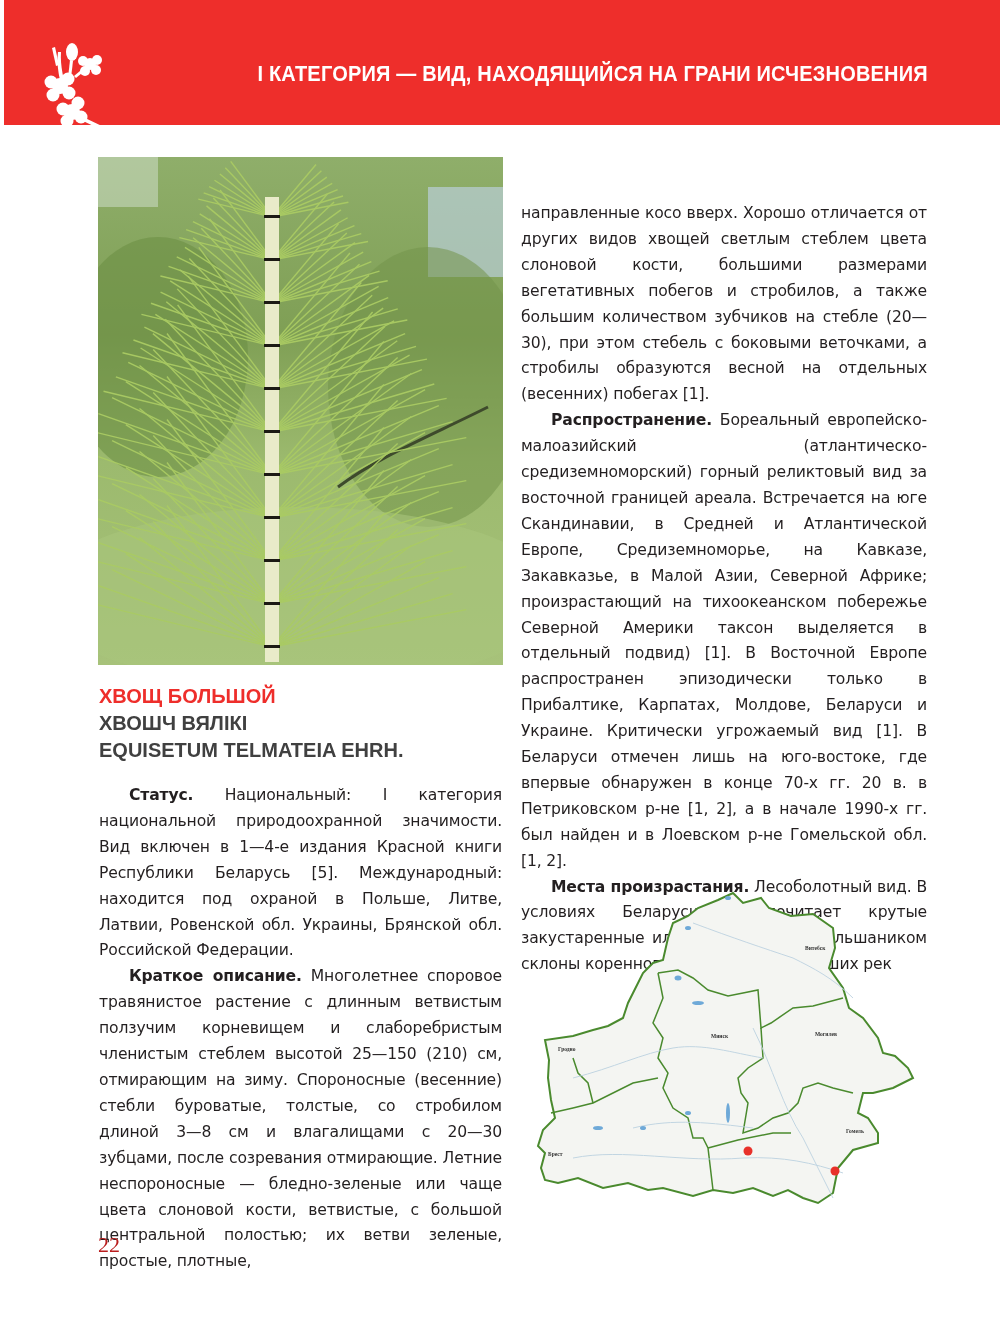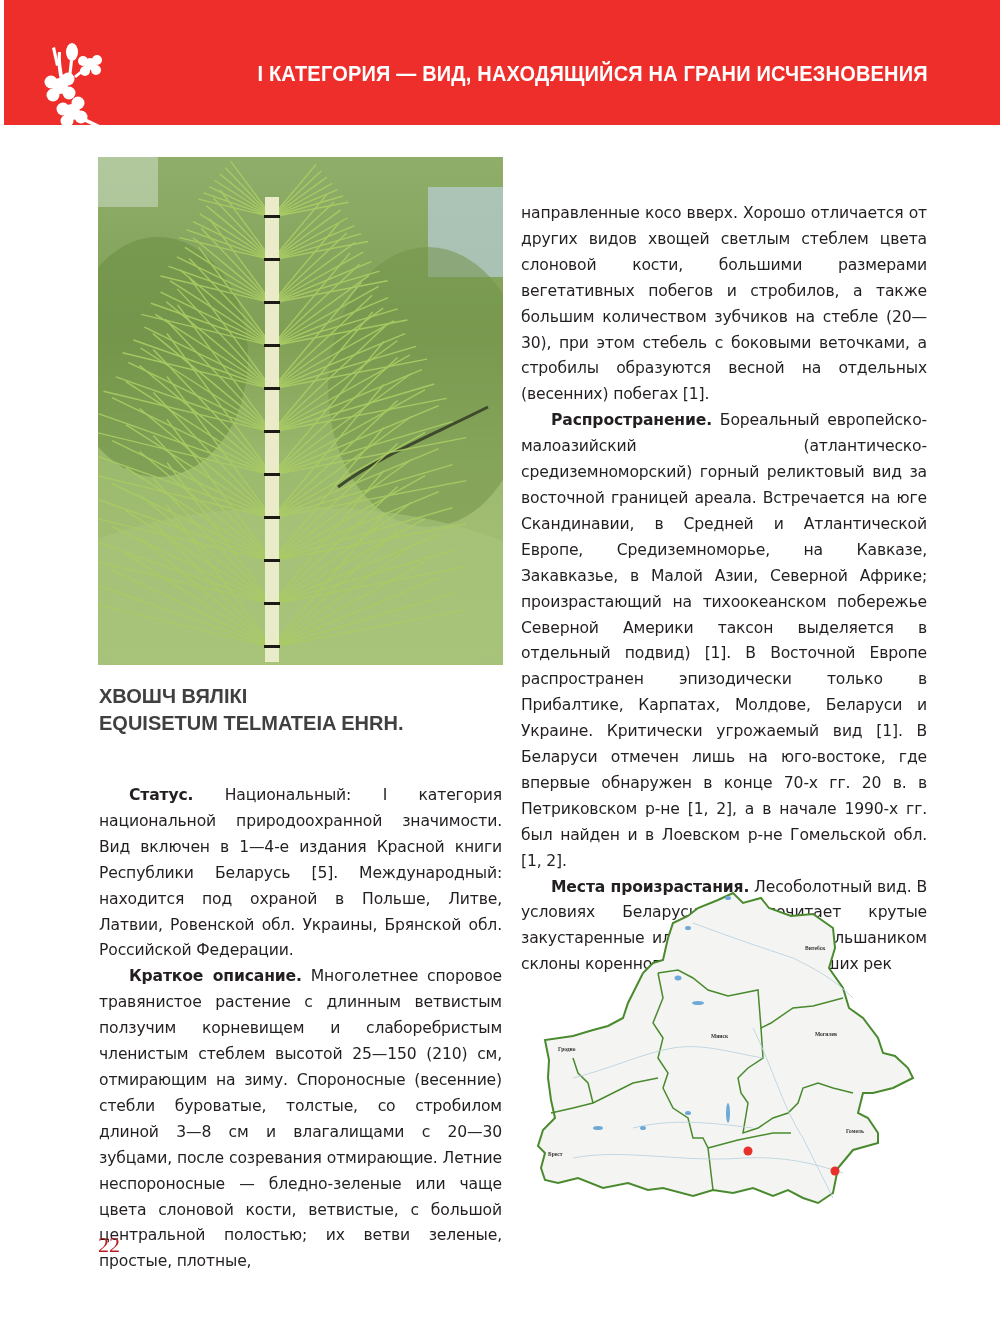--- a/index.html
+++ b/index.html
@@ -254,20 +254,21 @@
         <rect x="166" y="316" width="16" height="3"></rect>
         <rect x="166" y="359" width="16" height="3"></rect>
         <rect x="166" y="402" width="16" height="3"></rect>
         <rect x="166" y="445" width="16" height="3"></rect>
         <rect x="166" y="488" width="16" height="3"></rect>
       </g>
   </svg>
 </div>
 
 <div class="names">
+  <div class="ru">ХВОЩ БОЛЬШОЙ</div>
   <div class="by">ХВОШЧ ВЯЛІКІ</div>
   <div class="lat">EQUISETUM TELMATEIA EHRH.</div>
 </div>
 
 <div class="col left">
   <p><b>Статус.</b><span> Национальный: I категория национальной природоохранной значимости. Вид включен в 1—4-е издания Красной книги Республики Беларусь [5]. Международный: находится под охраной в Польше, Литве, Латвии, Ровенской обл. Украины, Брянской обл. Российской Федерации.</span></p>
   <p><b>Краткое описание.</b><span> Многолетнее споровое травянистое растение с длинным ветвистым ползучим корневищем и слаборебристым членистым стеблем высотой 25—150 (210) см, отмирающим на зиму. Спороносные (весенние) стебли буроватые, толстые, со стробилом длиной 3—8 см и влагалищами с 20—30 зубцами, после созревания отмирающие. Летние неспороносные — бледно-зеленые или чаще цвета слоновой кости, ветвистые, с большой центральной полостью; их ветви зеленые, простые, плотные,</span></p>
 </div>
 
 <div class="col right">

